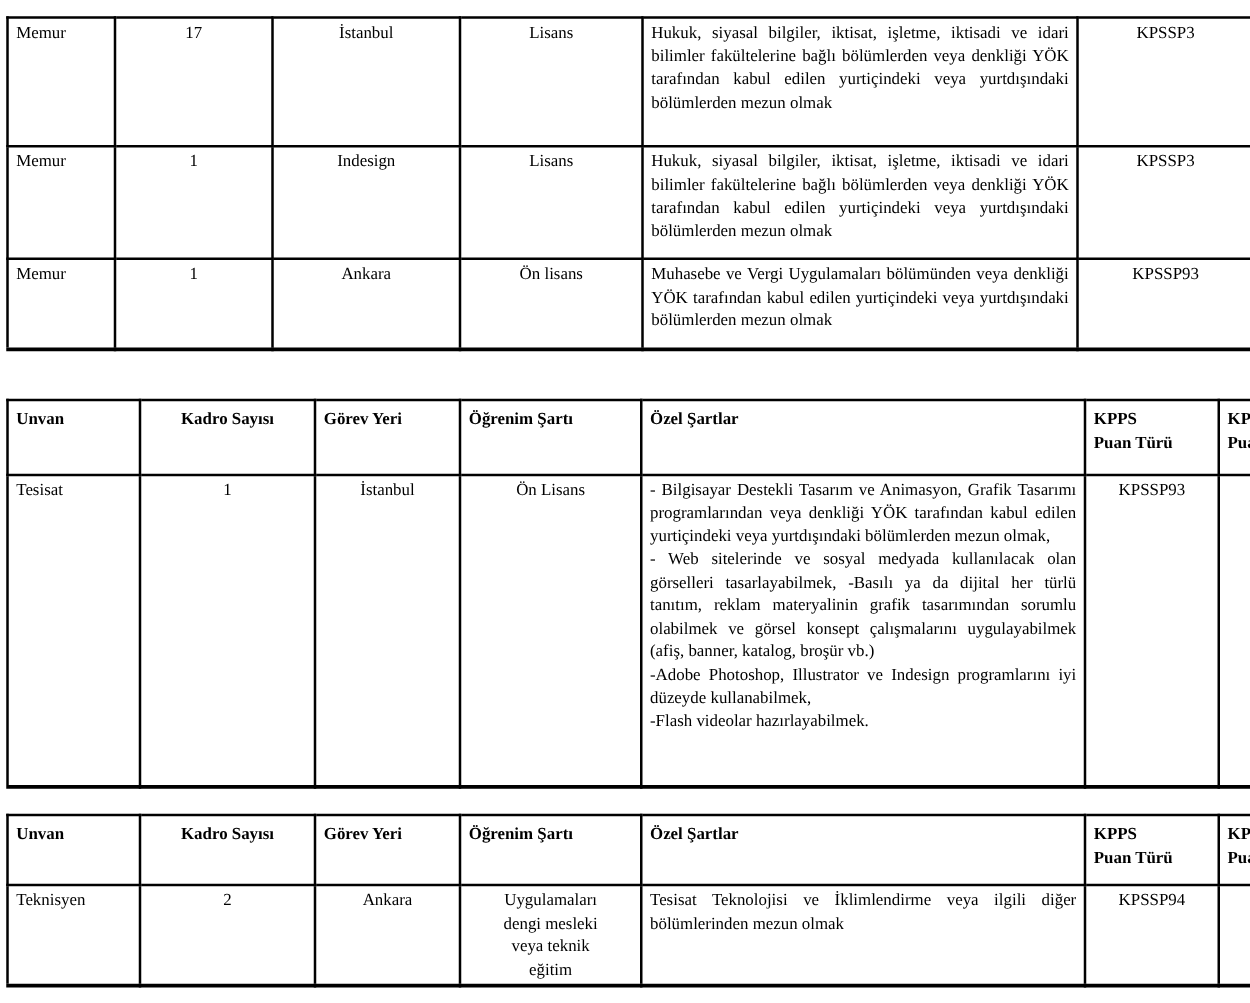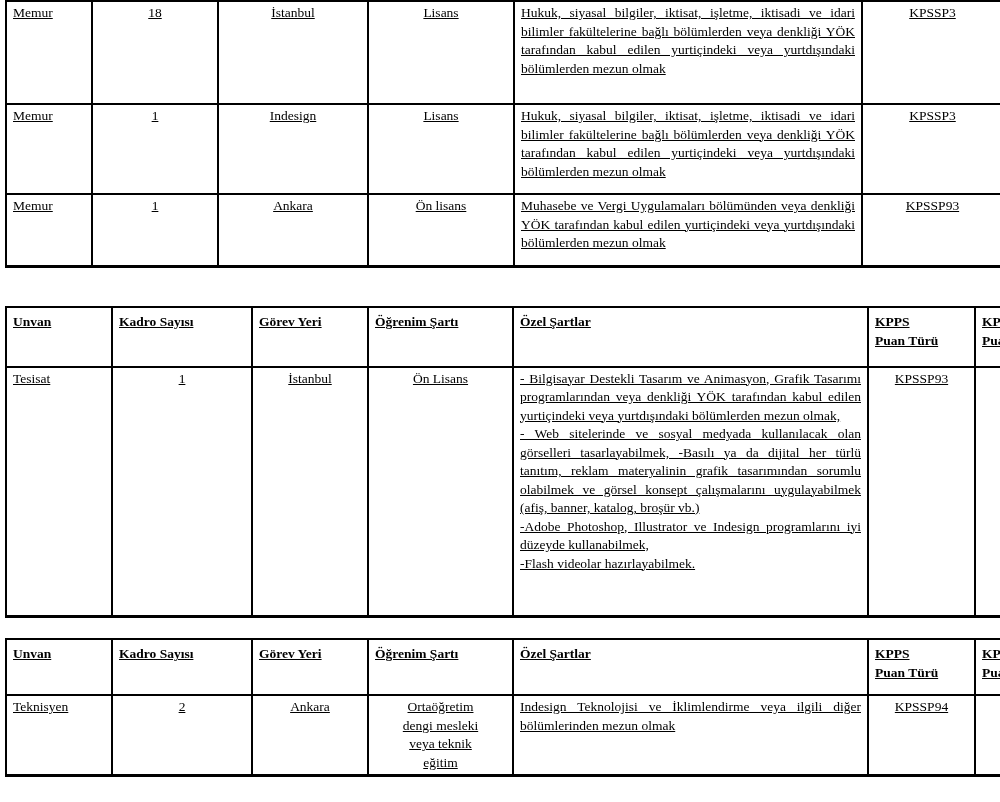--- a/index.html
+++ b/index.html
@@ -4,21 +4,21 @@
 <style>
   html, body {
     margin: 0;
     padding: 0;
     background: #ffffff;
     width: 1000px;
     height: 802px;
     font-family: "Liberation Serif", "DejaVu Serif", serif;
     color: #000;
   }
-  .page { padding: 0 0 0 5px; text-decoration: underline; }
+  .page { padding: 13px 0 0 5px; }
 
   table {
     border-collapse: collapse;
     table-layout: fixed;
     border: 2px solid #000;
     border-bottom: 3px solid #000;
   }
   .t1 { width: 992px; }
   .t2 { width: 990px; margin-top: 38px; }
   .t3 { width: 990px; margin-top: 20px; }
@@ -46,21 +46,21 @@
   
   .t1 .col-unvan   { width: 72px; }
   .t1 .col-kadro   { width: 112px; }
   .t1 .col-gorev   { width: 136px; }
   .t1 .col-ogrenim { width: 132px; margin-top: 22px; }
   .t1 .col-ozel    { width: 334px; }
   .t1 .col-puan    { width: 127px; }
 
   
   .t23 .col-unvan   { width: 92px; margin-top: 16px; }
-  .t23 .col-kadro   { width: 126px; }
+  .t23 .col-kadro   { width: 126px; text-align: center; }
   .t23 .col-gorev   { width: 102px; margin-top: 36px; }
   .t23 .col-ogrenim { width: 131px; }
   .t23 .col-ozel    { width: 341px; }
   .t23 .col-puan    { width: 93px; margin-left: 48px; }
   .t23 .col-taban   { width: 105px; }
 
   
   .t1 .r1   { height: 103px; }
   .t1 .r2   { height: 90px; }
   .t1 .r3   { height: 72px; }
@@ -71,21 +71,21 @@
 </style>
 </head>
 <body>
 
 <div class="page">
 
   <table class="t1">
     <tbody>
       <tr class="r1">
         <td class="col-unvan c-left">Memur</td>
-        <td class="col-kadro c-center">18</td>
+        <td class="col-kadro c-center">17</td>
         <td class="col-gorev c-center">İstanbul</td>
         <td class="col-ogrenim c-center">Lisans</td>
         <td class="col-ozel c-justify">Hukuk, siyasal bilgiler, iktisat, işletme, iktisadi ve idari bilimler fakültelerine bağlı bölümlerden veya denkliği YÖK tarafından kabul edilen yurtiçindeki veya yurtdışındaki bölümlerden mezun olmak</td>
         <td class="col-puan c-center">KPSSP3</td>
 
       </tr>
       <tr class="r2">
         <td class="col-unvan c-left">Memur</td>
         <td class="col-kadro c-center">1</td>
         <td class="col-gorev c-center">Indesign</td>
@@ -144,24 +144,24 @@
         <th class="col-ozel">Özel Şartlar</th>
         <th class="col-puan">KPPS
 Puan Türü</th>
         <th class="col-taban">KPSS Taban
 Puanı</th>
       </tr>
       <tr class="body">
         <td class="col-unvan c-left">Teknisyen</td>
         <td class="col-kadro c-center">2</td>
         <td class="col-gorev c-center">Ankara</td>
-        <td class="col-ogrenim c-center">Ortaöğretim
+        <td class="col-ogrenim c-center">Uygulamaları
 dengi mesleki
 veya teknik
 eğitim</td>
-        <td class="col-ozel c-justify">Indesign Teknolojisi ve İklimlendirme veya ilgili diğer bölümlerinden mezun olmak</td>
+        <td class="col-ozel c-justify">Tesisat Teknolojisi ve İklimlendirme veya ilgili diğer bölümlerinden mezun olmak</td>
         <td class="col-puan c-center">KPSSP94</td>
         <td class="col-taban c-center">60</td>
       </tr>
     </tbody>
   </table>
 
 </div>
 
 </body></html>

